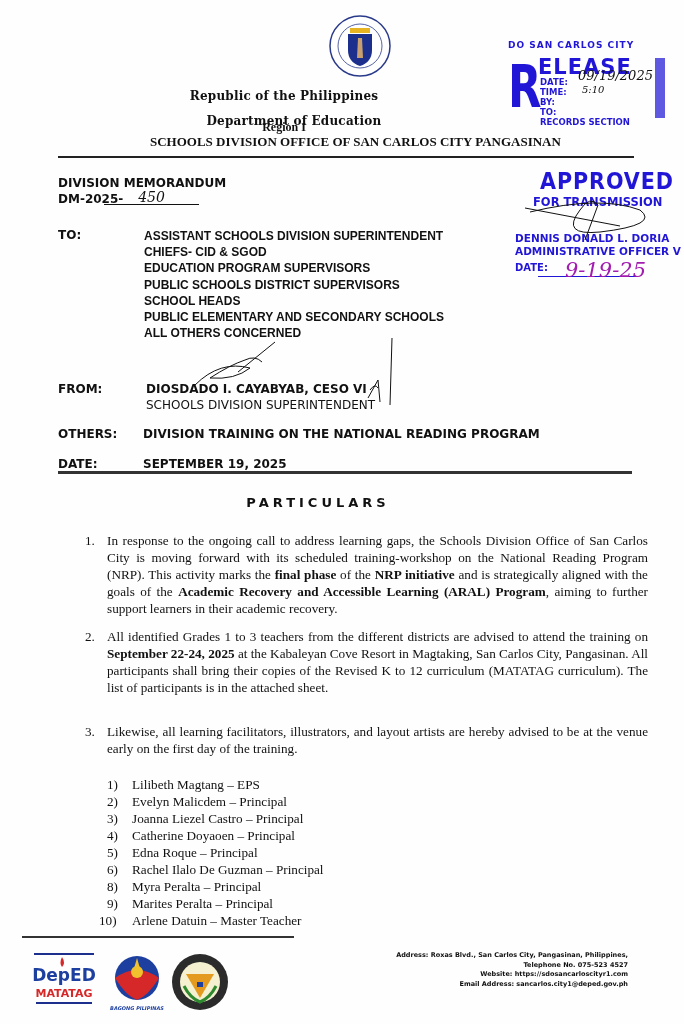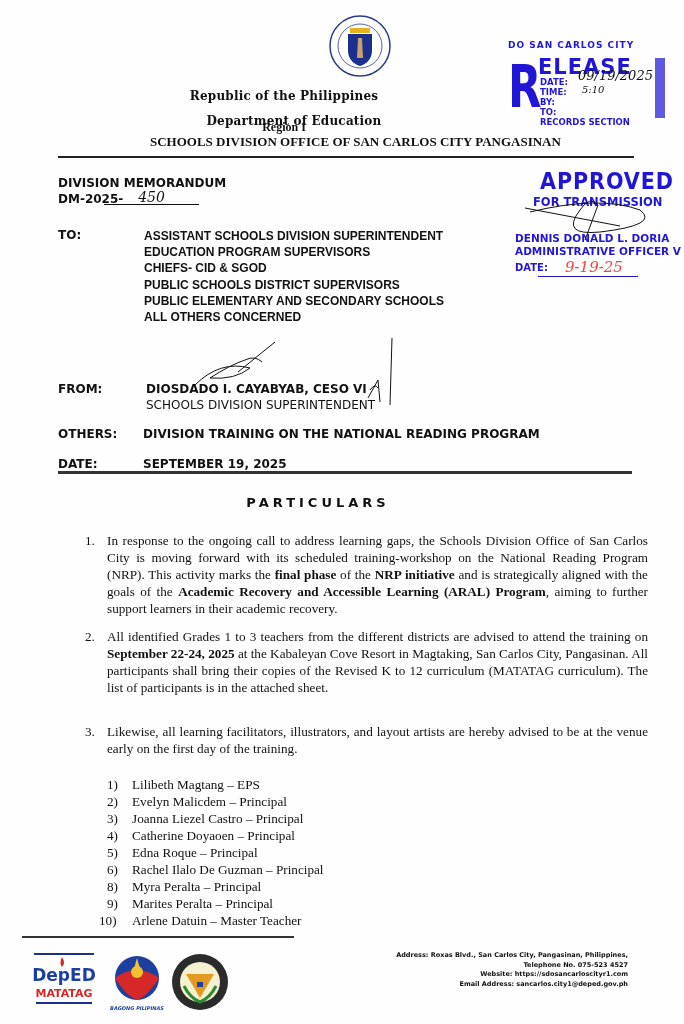--- a/index.html
+++ b/index.html
@@ -25,21 +25,21 @@
   .rel-word { left:538px; top:55px; font-size:21px; letter-spacing:1px; }
   .rel-fields { left:540px; top:77px; font-size:8.5px; line-height:10px; }
   .rel-bar { left:655px; top:58px; width:10px; height:60px; background:#2a22d8; opacity:0.75; }
   .rel-hand { left:578px; top:68px; font-family:"DejaVu Serif", serif; font-style:italic; color:#111; font-size:13px; font-weight:normal; }
   .rel-hand2 { left:582px; top:84px; font-family:"DejaVu Serif", serif; font-style:italic; color:#111; font-size:10px; font-weight:normal; }
   .appr { left:540px; top:168px; font-size:23px; letter-spacing:1px; transform:scaleX(0.9); transform-origin:left top; }
   .appr2 { left:533px; top:195px; font-size:11.5px; }
   .appr3 { left:515px; top:232px; font-size:10.5px; line-height:13px; white-space:nowrap; }
   .appr-date { left:515px; top:262px; font-size:10px; }
   .appr-date-line { left:538px; top:276px; width:100px; height:1px; background:#2216d6; }
-  .appr-hand { left:565px; top:258px; font-family:"DejaVu Serif", serif; font-style:italic; color:#ef4444; font-size:15px; font-weight:normal; }
+  .appr-hand { left:565px; top:258px; font-family:"DejaVu Serif", serif; font-style:italic; color:#a21caf; font-size:21px; font-weight:normal; }
   .sig-svg { left:0; top:0; width:684px; height:500px; }
   .memo-lbl { left:58px; font-family:"DejaVu Sans", sans-serif; font-weight:bold; font-size:12px; }
   .memo-val { left:143px; font-family:"DejaVu Sans", sans-serif; font-weight:bold; font-size:12px; white-space:nowrap; }
   .dm-num { left:104px; top:190px; width:95px; border-bottom:1px solid #111; text-align:center; font-family:"DejaVu Serif", serif; font-style:italic; font-size:14px; line-height:14px; }
   .to-list { left:144px; top:228px; font-family:Liberation Sans, sans-serif; font-weight:bold; font-size:12px; line-height:16.2px; white-space:nowrap; }
   .from-title { left:146px; top:398px; font-family:"DejaVu Sans", sans-serif; font-size:12px; }
   .rule-date { left:58px; top:471px; width:574px; height:3px; background:#333; }
 
   
   .particulars { left:0; width:636px; top:495px; text-align:center; font-family:"DejaVu Sans", sans-serif; font-weight:bold; font-size:13px; letter-spacing:4px; }
@@ -105,23 +105,24 @@
   <path d="M368 398 L378 380 L380 402" fill="none" stroke="#111" stroke-width="1"></path>
 </svg>
 
 <div class="abs memo-lbl" style="top:176px;">DIVISION MEMORANDUM</div>
 <div class="abs memo-lbl" style="top:192px;">DM-2025-</div>
 <div class="abs dm-num">450</div>
 
 <div class="abs memo-lbl" style="top:228px;">TO:</div>
 <div class="abs to-list">
   <div>ASSISTANT SCHOOLS DIVISION SUPERINTENDENT</div>
+  <div>CHIEFS- CID &amp; SGOD</div>
   <div>EDUCATION PROGRAM SUPERVISORS</div>
-  <div>CHIEFS- CID &amp; SGOD</div>
   <div>PUBLIC SCHOOLS DISTRICT SUPERVISORS</div>
+  <div>SCHOOL HEADS</div>
   <div>PUBLIC ELEMENTARY AND SECONDARY SCHOOLS</div>
   <div>ALL OTHERS CONCERNED</div>
 </div>
 
 <div class="abs memo-lbl" style="top:382px;">FROM:</div>
 <div class="abs memo-val" style="top:382px; left:146px;">DIOSDADO I. CAYABYAB, CESO VI</div>
 <div class="abs from-title">SCHOOLS DIVISION SUPERINTENDENT</div>
 
 <div class="abs memo-lbl" style="top:427px;">OTHERS:</div>
 <div class="abs memo-val" style="top:427px;">DIVISION TRAINING ON THE NATIONAL READING PROGRAM</div>

